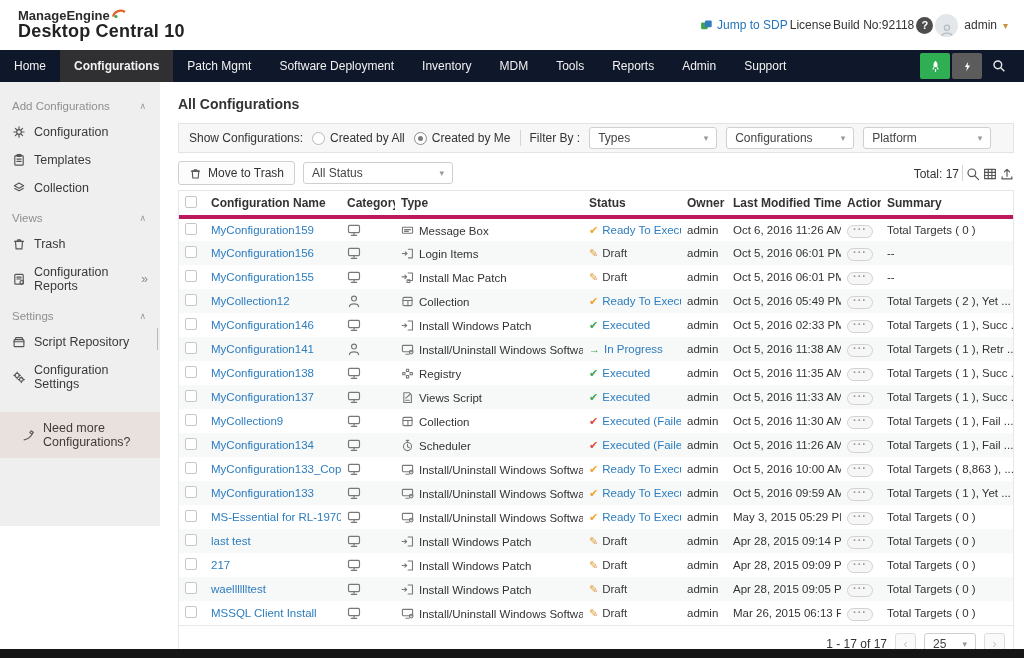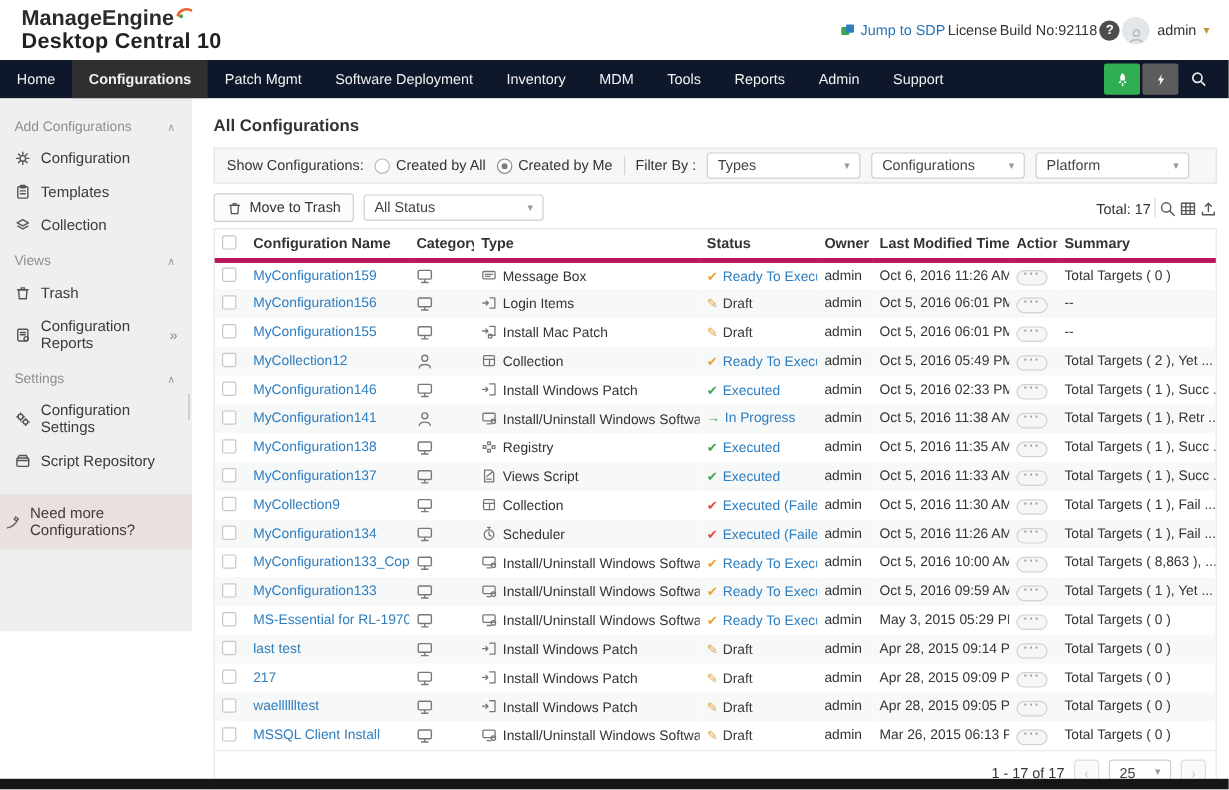--- a/index.html
+++ b/index.html
@@ -2,21 +2,21 @@
 <html><head>
 <meta charset="utf-8">
 <style>
   * { margin:0; padding:0; box-sizing:border-box; }
   html,body { width:1024px; height:658px; overflow:hidden; }
   body { font-family:"Liberation Sans","DejaVu Sans",sans-serif; font-size:12px; color:#333; background:#fff; position:relative; }
 
   
   .topbar { height:50px; display:flex; align-items:center; justify-content:space-between; padding:0 16px 0 18px; background:#fff; }
   .brand { line-height:1.05; }
-  .brand-top { font-size:18px; font-weight:bold; color:#2b2b2b; display:inline-flex; align-items:flex-start; }
+  .brand-top { font-size:13px; font-weight:bold; color:#2b2b2b; display:inline-flex; align-items:flex-start; }
   .brand-top svg { margin-left:1px; margin-top:-2px; }
   .brand-bottom { font-size:18px; font-weight:bold; color:#222; letter-spacing:.2px; }
   .top-right { display:flex; align-items:center; gap:2px; font-size:12px; }
   .sdp-link { color:#2574bb; display:inline-flex; align-items:center; gap:4px; cursor:pointer; }
   .plain-link { color:#333; cursor:pointer; }
   .help-circle { width:17px; height:17px; border-radius:50%; background:#4d4d4d; color:#fff; font-size:11px; font-weight:bold; display:flex; align-items:center; justify-content:center; cursor:pointer; }
   .avatar { width:23px; height:23px; border-radius:50%; background:#e3e7ea; display:flex; align-items:flex-end; justify-content:center; overflow:hidden; }
   .user-chip { display:inline-flex; align-items:center; gap:6px; cursor:pointer; }
   .user-caret { color:#c8913a; font-size:10px; }
 
@@ -30,21 +30,21 @@
   .nav-icon-btn.green { background:#2fae53; }
   .nav-icon-btn.gray { background:#5c5c5d; }
 
   
   .content { display:flex; height:444px; position:relative; }
   .sidebar { width:160px; background:#f0eff0; flex-shrink:0; padding-top:8px; position:relative; }
   .side-section-title { display:flex; justify-content:space-between; align-items:center; padding:10px 14px 6px 12px; color:#8f8f8f; font-size:11.5px; cursor:pointer; }
   .side-caret { color:#9a9a9a; font-size:9px; }
   .side-item { display:flex; align-items:center; gap:8px; padding:7px 12px; font-size:12.5px; color:#3a3a3a; cursor:pointer; }
   .side-item .chev { margin-left:auto; color:#888; font-size:12px; }
-  .side-promo { display:flex; align-items:center; gap:7px; padding:9px 4px; margin-top:14px; background:#e9e1de; color:#403a36; font-size:12.5px; cursor:pointer; }
+  .side-promo { display:flex; align-items:center; gap:7px; padding:9px 22px; margin-top:14px; background:#e9e1de; color:#403a36; font-size:12.5px; cursor:pointer; }
   .sidebar-grip { position:absolute; right:-4px; top:246px; width:7px; height:22px; border-left:1px solid #b9b9b9; border-right:1px solid #b9b9b9; cursor:col-resize; }
 
   .main { flex:1; background:#fff; padding:0 10px 0 18px; position:relative; }
   .page-title { font-size:14px; font-weight:bold; color:#333; margin:14px 0 11px; }
 
   
   .filterbar { height:30px; background:#f7f7f7; border:1px solid #e3e3e3; display:flex; align-items:center; padding:0 10px; gap:9px; }
   .radio { width:13px; height:13px; border-radius:50%; border:1px solid #b9b9b9; background:#fff; display:inline-block; position:relative; flex-shrink:0; cursor:pointer; }
   .radio.checked { border-color:#8a8a8a; }
   .radio.checked::after { content:""; position:absolute; left:3px; top:3px; width:5px; height:5px; border-radius:50%; background:#7c7c7c; }
@@ -215,35 +215,35 @@
           <span>Configuration Reports</span>
           <span class="chev">»</span>
         </div>
         <div class="side-section-title">
           <span>Settings</span>
           <span class="side-caret">∧</span>
         </div>
         <div class="side-item">
           <span class="tb-icon">
             <svg width="14" height="14" viewBox="0 0 12 12" fill="none" stroke="#555" stroke-width="1" stroke-linecap="round" stroke-linejoin="round">
+              <rect x="1.8" y="4" width="8.4" height="6" rx="0.8"></rect>
+              <path d="M1.8 5.8h8.4M2.6 4 3.4 2.2h5.2L9.4 4"></path>
+            </svg>
+          </span>
+          <span>Script Repository</span>
+        </div>
+        <div class="side-item">
+          <span class="tb-icon">
+            <svg width="14" height="14" viewBox="0 0 12 12" fill="none" stroke="#555" stroke-width="1" stroke-linecap="round" stroke-linejoin="round">
               <circle cx="4.4" cy="4.6" r="1.8"></circle>
               <circle cx="8" cy="8.2" r="1.6"></circle>
               <path d="M4.4 1.8v1M4.4 6.4v1M1.6 4.6h1M6.2 4.6h1M8 5.8v1M8 9.8v1M5.4 8.2h1M9.6 8.2h1"></path>
             </svg>
           </span>
           <span>Configuration Settings</span>
-        </div>
-        <div class="side-item">
-          <span class="tb-icon">
-            <svg width="14" height="14" viewBox="0 0 12 12" fill="none" stroke="#555" stroke-width="1" stroke-linecap="round" stroke-linejoin="round">
-              <rect x="1.8" y="4" width="8.4" height="6" rx="0.8"></rect>
-              <path d="M1.8 5.8h8.4M2.6 4 3.4 2.2h5.2L9.4 4"></path>
-            </svg>
-          </span>
-          <span>Script Repository</span>
         </div>
       </div>
     <div class="side-promo">
       <span class="tb-icon" id="promo-icon">
           <svg width="14" height="14" viewBox="0 0 12 12" fill="none" stroke="#6b5f58" stroke-width="1" stroke-linecap="round" stroke-linejoin="round">
             <path d="M1.8 10.2c3-.6 6.2-3.2 7.6-6.4"></path>
             <path d="M7.8 2.4l1.8 1.3-1 1.5-1.9-1.1z"></path>
           </svg>
         </span>
       <span>Need more Configurations?</span>

